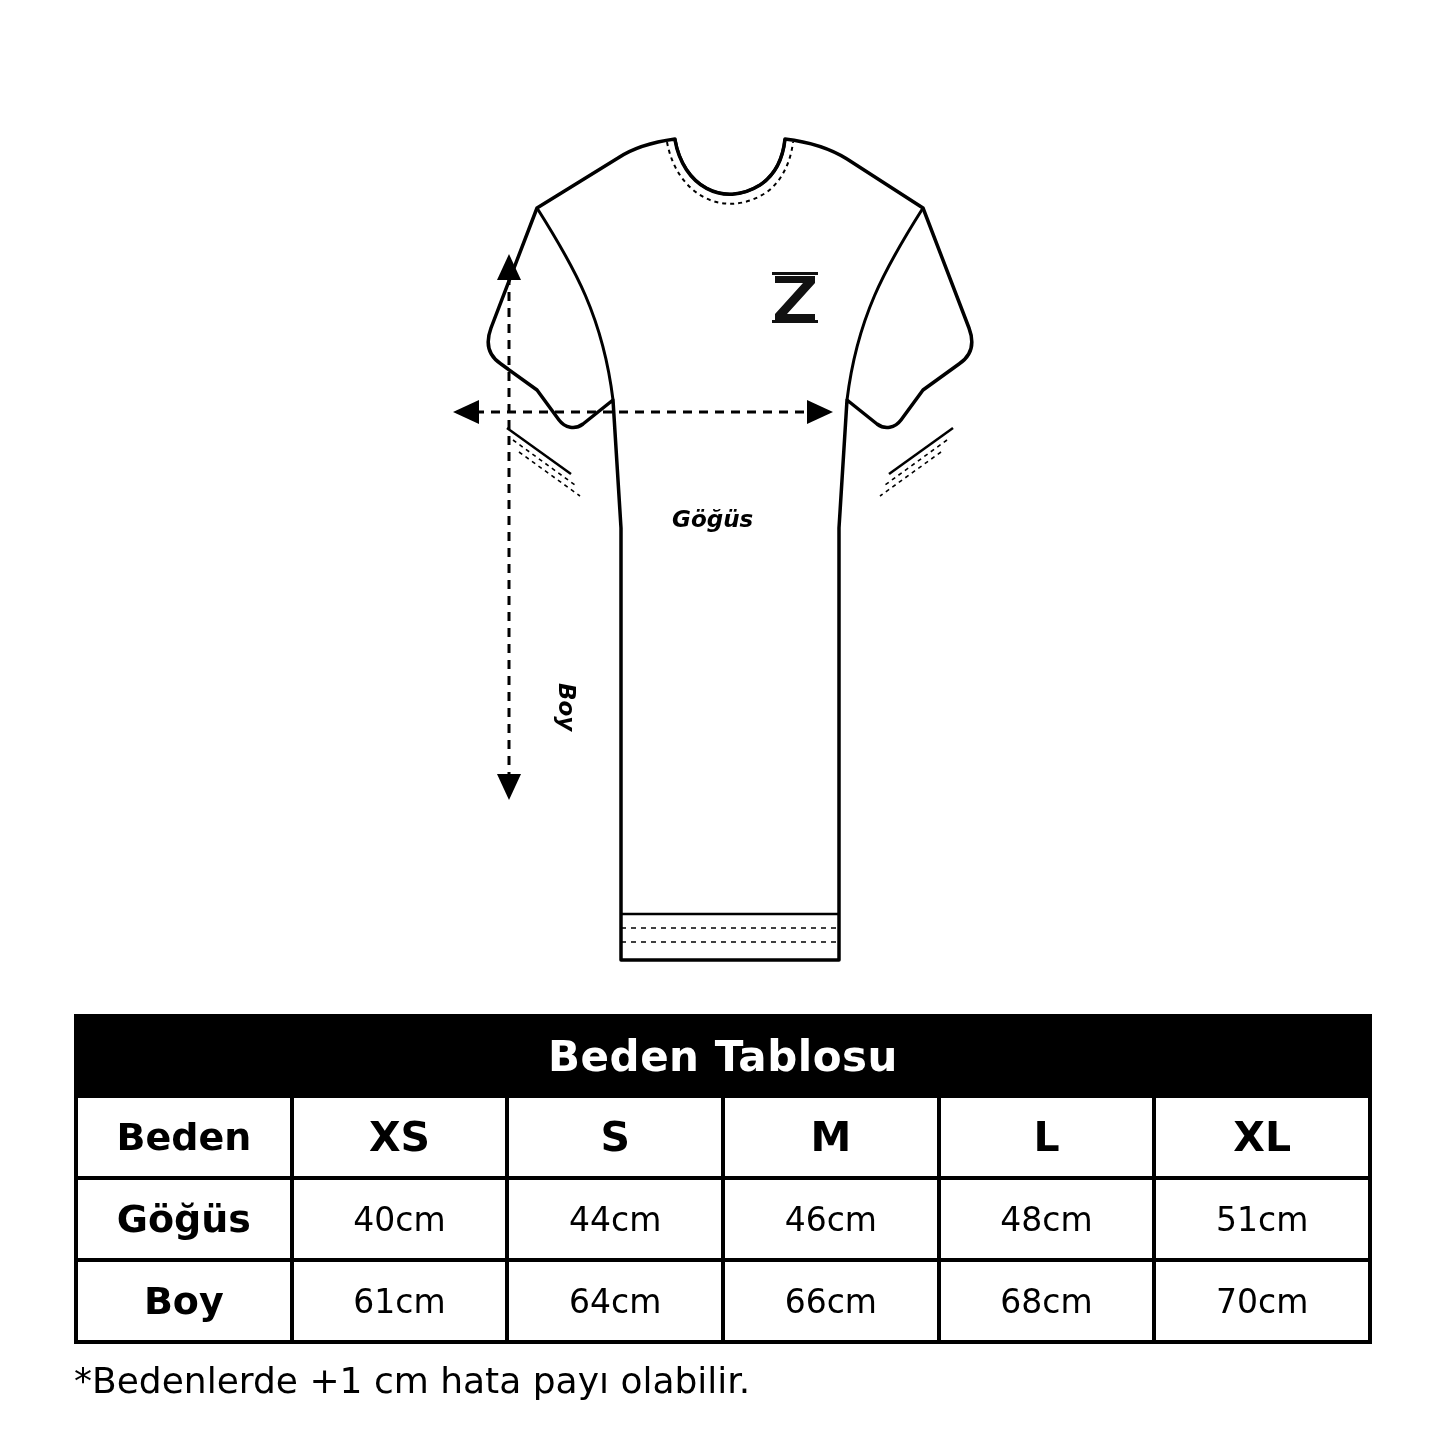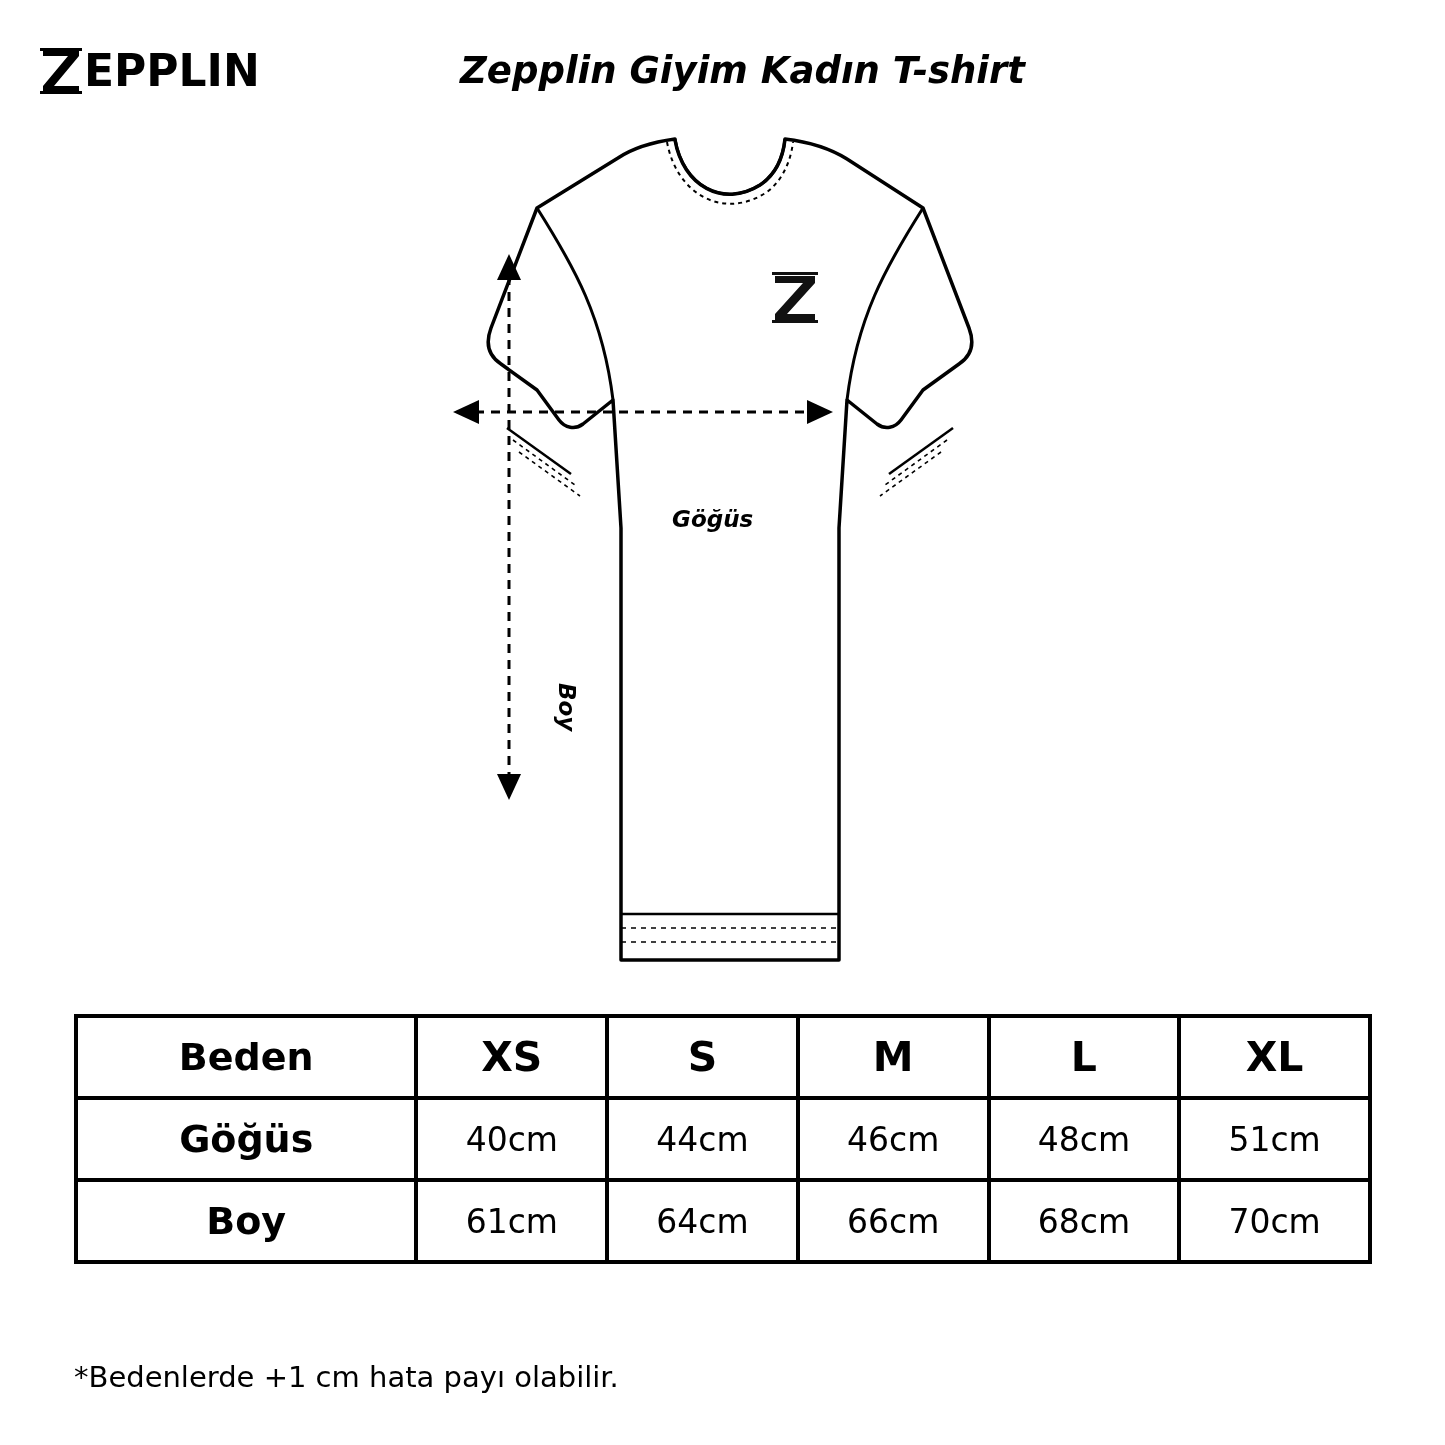--- a/index.html
+++ b/index.html
@@ -146,42 +146,29 @@
     font-size: 33px;
     text-align: center;
     padding-left: 14px;
     height: 78px;
     font-weight: 400;
   }
   .footnote {
     position: absolute;
     left: 74px;
     top: 1360px;
-    font-size: 29px;
+    font-size: 36px;
     font-weight: 400;
   }
 </style>
 </head>
 <body>
 
 <div class="header">
-  <div class="brand-logo">
-    <span class="zmark">
-      <svg width="42" height="46" viewBox="0 0 42 46">
-        <path d="M3 2 H39 V8 L14 38 H39 V44 H3 V38 L28 8 H3 Z" fill="#000"></path>
-        <rect x="0" y="0" width="42" height="3" fill="#000"></rect>
-        <rect x="0" y="43" width="42" height="3" fill="#000"></rect>
-      </svg>
-    </span>
-    <span class="brandtext">EPPLIN</span>
-  </div>
-
-  <div class="title">
-    <span>Zepplin Giyim </span><span class="strong">Kadın T-shirt</span>
-  </div>
+
 </div>
 
 <div class="illustration">
   <svg width="800" height="880" viewBox="0 0 800 880">
 
     <g fill="#ffffff" stroke="#000000" stroke-width="3.5" stroke-linejoin="round">
       <path d="M295 30
                C 310 20, 330 14, 352 11
                L 352 12
                C 360 58, 400 80, 437 57
@@ -247,20 +234,23 @@
   </svg>
 
   <div class="lbl lbl-chest">Göğüs</div>
   <div class="lbl lbl-length">Boy</div>
 </div>
 
 <div class="table-wrap">
   <table class="size-table">
     <tbody>
       <tr>
+        <td class="tbl-title" colspan="6">Beden Tablosu</td>
+      </tr>
+      <tr>
         <td class="row-head-cell" style="width:26%">Beden</td>
         <td class="col-head-cell">XS</td>
         <td class="col-head-cell">S</td>
         <td class="col-head-cell">M</td>
         <td class="col-head-cell">L</td>
         <td class="col-head-cell">XL</td>
       </tr>
       <tr>
         <td class="row-label">Göğüs</td>
         <td class="val-cell">40cm</td>

